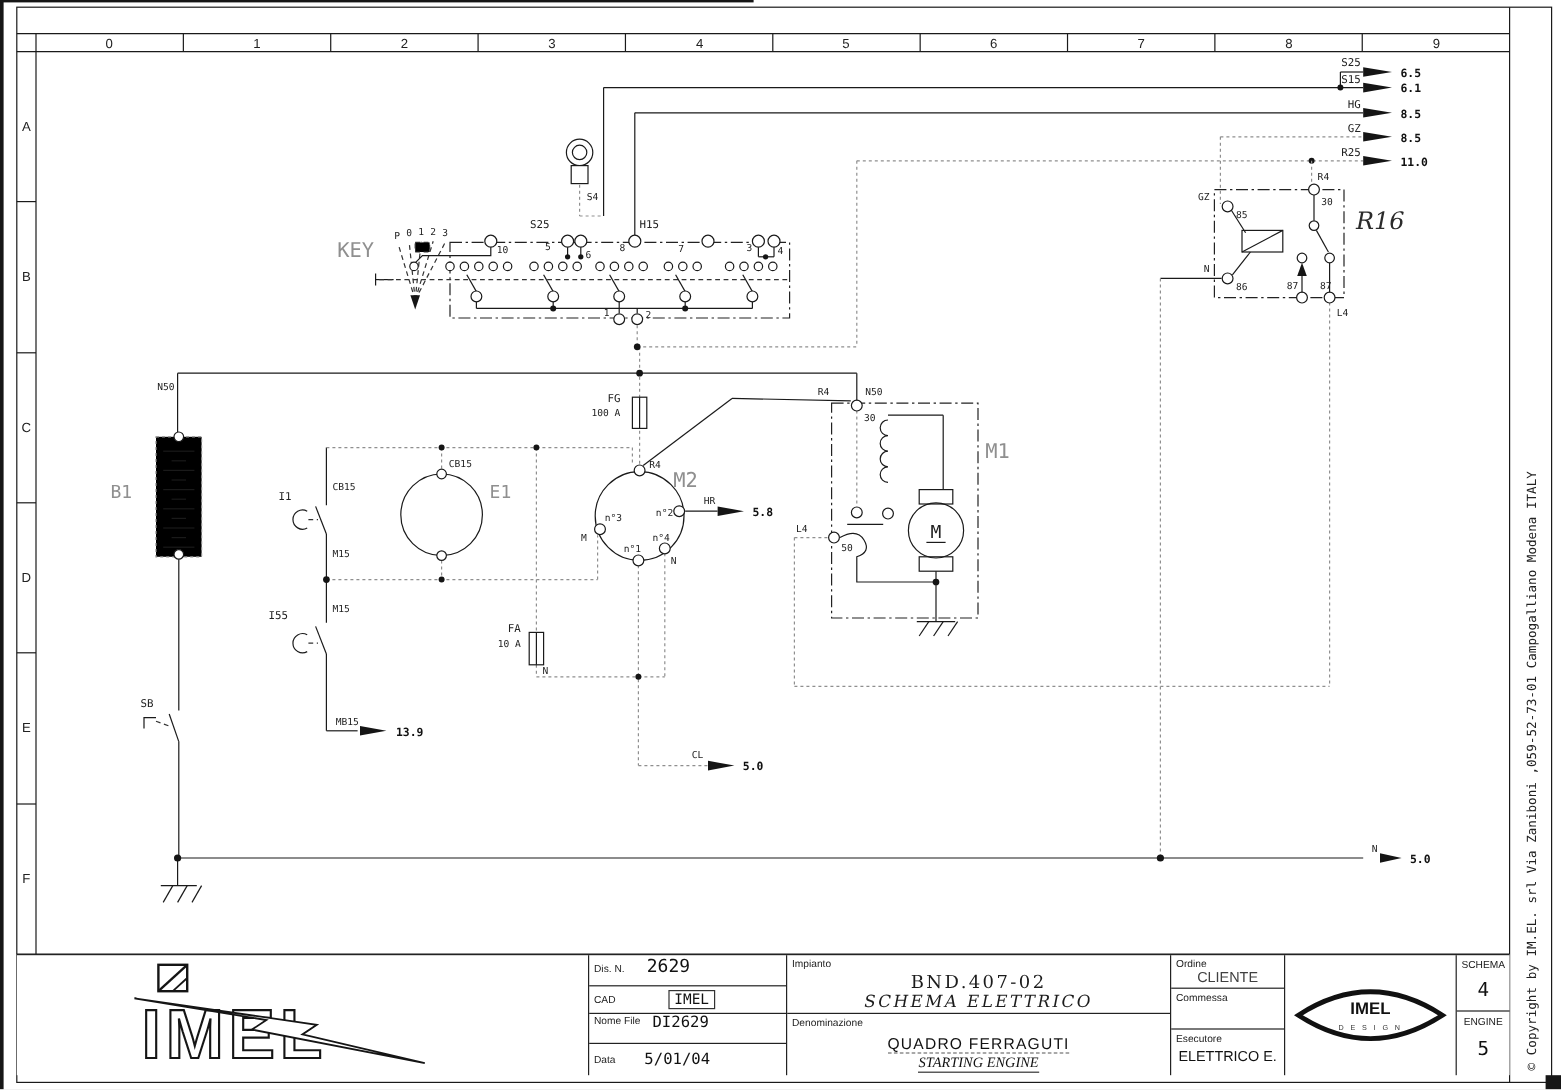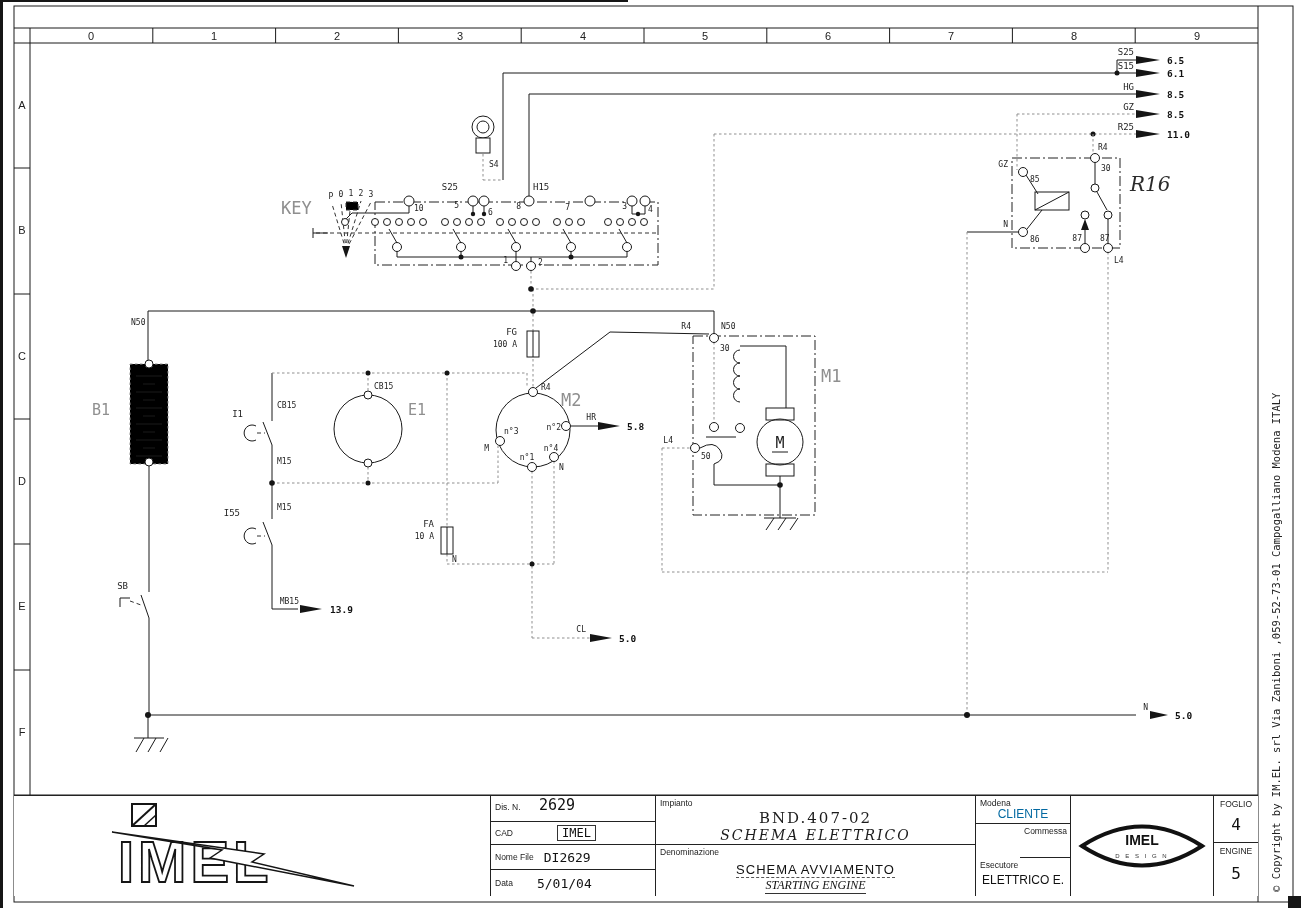--- a/index.html
+++ b/index.html
@@ -467,73 +467,73 @@
 
   <div class="tb-cell" style="left:476px;top:0;width:165px;height:100px;">
     <div class="tb-row bb" style="top:0;height:26px;">
       <span class="tb-label" style="position:static;margin-left:4px;">Dis. N.</span>
       <span class="tb-val" style="margin-left:14px;font-size:15px;">2629</span>
     </div>
     <div class="tb-row bb" style="top:26px;height:23px;display:flex;align-items:center;">
       <span class="tb-label" style="position:static;margin-left:4px;">CAD</span>
       <span class="tb-val boxed" style="margin-left:44px;font-size:12px;">IMEL</span>
     </div>
-    <div class="tb-row bb" style="top:49px;height:25px;display:flex;align-items:center;">
+    <div class="tb-row bb" style="top:49px;height:25px;display:flex;align-items:flex-start;">
       <span class="tb-label" style="position:static;margin-left:4px;">Nome File</span>
       <span class="tb-val" style="margin-left:10px;">DI2629</span>
     </div>
     <div class="tb-row" style="top:74px;height:26px;display:flex;align-items:center;">
       <span class="tb-label" style="position:static;margin-left:4px;">Data</span>
       <span class="tb-val" style="margin-left:24px;">5/01/04</span>
     </div>
   </div>
 
   <div class="tb-cell" style="left:641px;top:0;width:320px;height:100px;">
     <div class="tb-row bb" style="top:0;height:49px;">
       <span class="tb-label">Impianto</span>
       <div class="ctr" style="padding-top:6px;">
         <span class="imp1">BND.407-02</span>
         <span class="imp2">SCHEMA ELETTRICO</span>
       </div>
     </div>
     <div class="tb-row" style="top:49px;height:51px;">
       <span class="tb-label">Denominazione</span>
       <div class="ctr" style="padding-top:7px;">
-        <span class="den1">SCHEMA AVVIAMENTO</span>
+        <span class="den1">QUADRO FERRAGUTI</span>
         <span class="den2">STARTING ENGINE</span>
       </div>
     </div>
   </div>
 
   <div class="tb-cell" style="left:961px;top:0;width:95px;height:100px;">
     <div class="tb-row bb" style="top:0;height:28px;">
-      <span class="tb-label">Modena</span>
-      <div style="text-align:center;margin-top:11px;font-size:12px;color:#0369a1;">CLIENTE</div>
-    </div>
-    <div class="tb-row bb" style="top:28px;height:34px;margin-left:44px;">
+      <span class="tb-label">Ordine</span>
+      <div style="text-align:center;margin-top:11px;font-size:12px;color:#404040;">CLIENTE</div>
+    </div>
+    <div class="tb-row bb" style="top:28px;height:34px;">
       <span class="tb-label">Commessa</span>
       <div style="text-align:center;margin-top:13px;font-size:12px;color:#111;"></div>
     </div>
     <div class="tb-row" style="top:62px;height:38px;">
       <span class="tb-label">Esecutore</span>
       <div style="text-align:center;margin-top:15px;font-size:12px;color:#111;white-space:nowrap;">ELETTRICO E.</div>
     </div>
   </div>
 
   <div class="tb-cell" style="left:1056px;top:0;width:143px;height:100px;">
     <svg width="132" height="62" style="position:absolute;left:5px;top:19px;">
       <path d="M6,31 Q66,-8 126,31 Q66,70 6,31 Z" fill="#ffffff" stroke="#111" stroke-width="4"></path>
       <text x="66" y="30" text-anchor="middle" font-family="Liberation Sans, sans-serif" font-weight="bold" font-size="14" fill="#111">IMEL</text>
       <text x="66" y="43" text-anchor="middle" font-family="Liberation Sans, sans-serif" font-size="6" letter-spacing="2" fill="#333">D E S I G N</text>
     </svg>
   </div>
 
   <div class="tb-cell" style="left:1199px;top:0;width:45px;height:100px;">
     <div class="tb-row bb" style="top:0;height:47px;">
-      <div style="text-align:center;font-size:8.5px;color:#222;margin-top:3px;">FOGLIO</div>
+      <div style="text-align:center;font-size:8.5px;color:#222;margin-top:3px;">SCHEMA</div>
       <div class="pagenum" style="margin-top:6px;">4</div>
     </div>
     <div class="tb-row" style="top:47px;height:53px;">
       <div style="text-align:center;font-size:8.5px;color:#222;margin-top:3px;">ENGINE</div>
       <div class="pagenum" style="margin-top:8px;">5</div>
     </div>
   </div>
 </div>
 
 <div class="edge" style="left:0;top:0;width:3px;height:908px;"></div>

